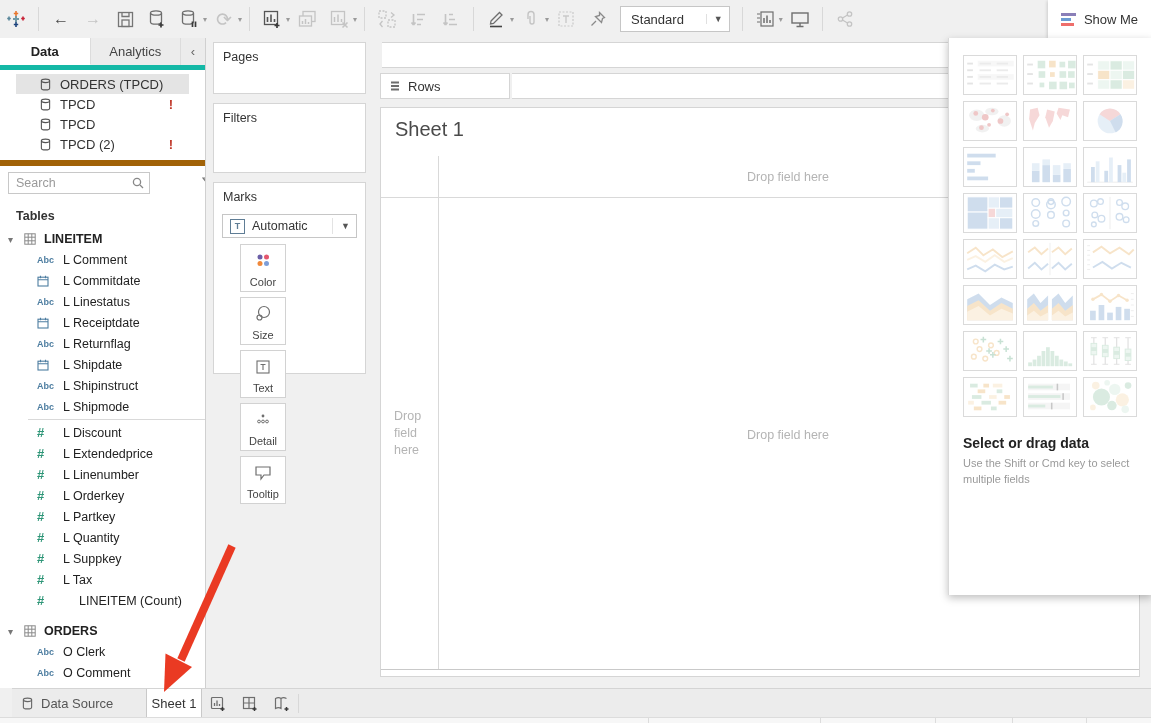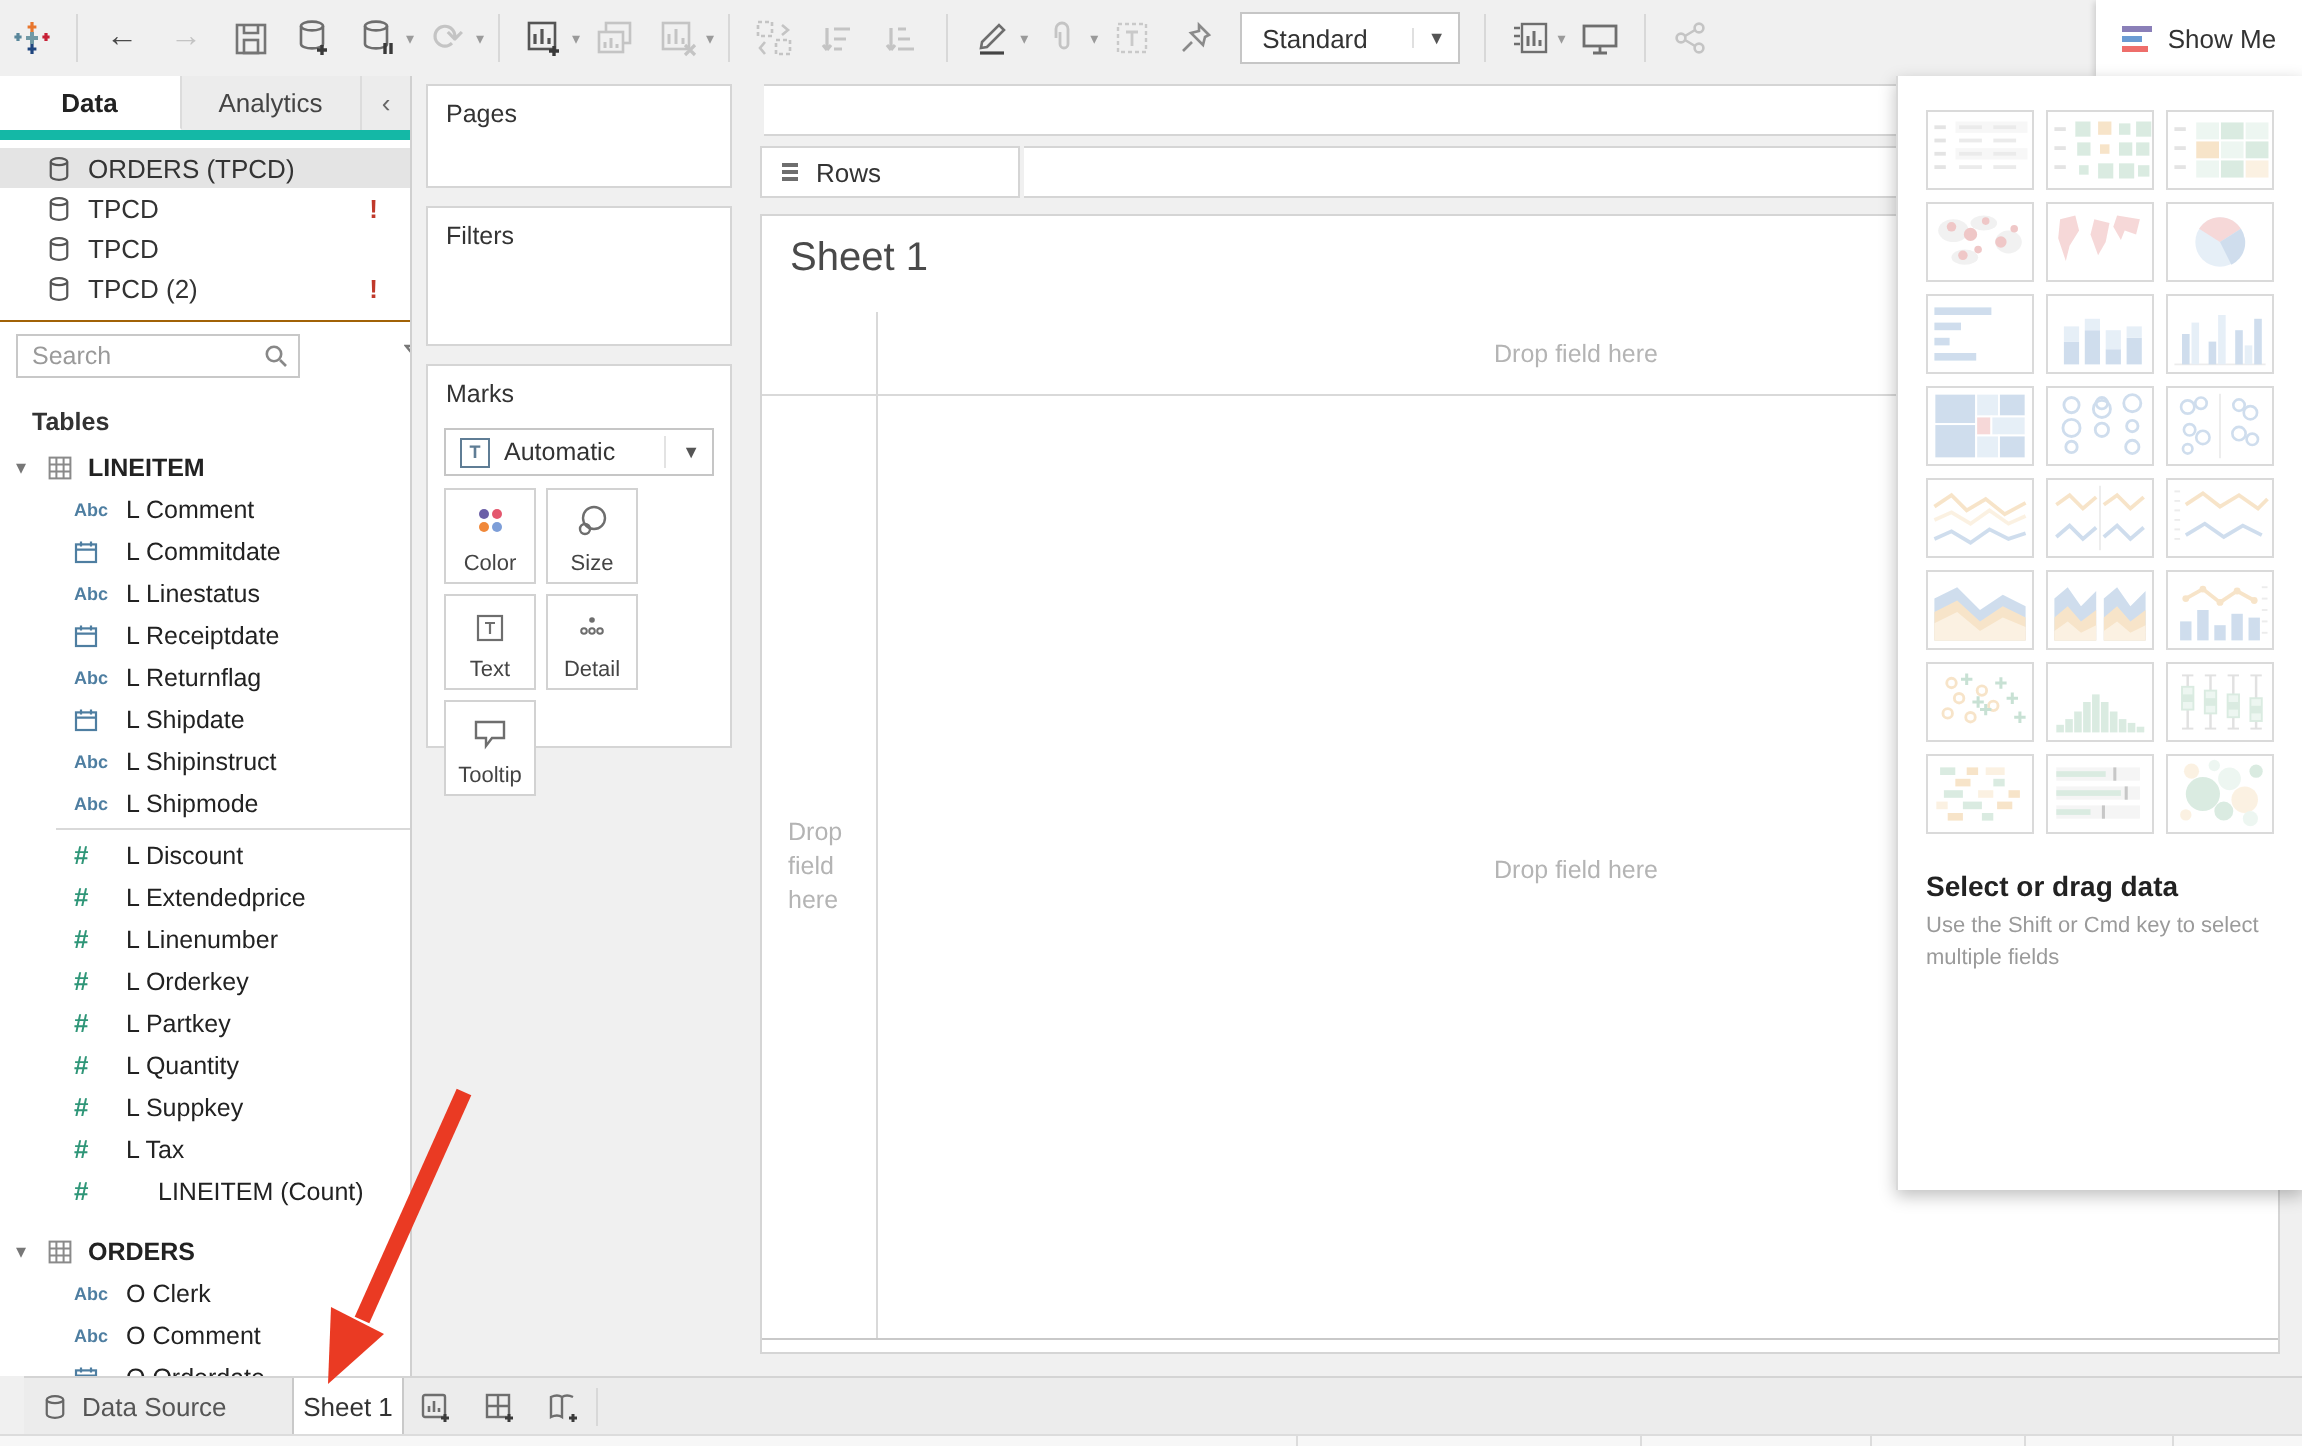--- a/index.html
+++ b/index.html
@@ -30,26 +30,26 @@
            border-right:1px solid #d0d0d0;overflow:hidden;}
   .cards-col{position:absolute;left:206px;top:38px;width:166px;height:650px;background:#f0f0f0;}
   .canvas-col{position:absolute;left:372px;top:38px;width:779px;height:650px;background:#f0f0f0;}
   
   .side-tabs{display:flex;height:27px;border-bottom:5px solid #14b8a6;font-size:13px;}
   .side-tab{flex:1;display:flex;align-items:center;justify-content:center;background:#ececec;
             border-right:1px solid #dcdcdc;color:#444;cursor:default;}
   .side-tab.active{background:#fff;font-weight:bold;color:#222;border-bottom:1px solid #fff;}
   .side-collapse{width:24px;display:flex;align-items:center;justify-content:center;background:#ececec;
                  color:#666;font-size:13px;}
-  .ds-list{padding:4px 0 6px 0;}
+  .ds-list{padding:4px 16px 6px 0;margin-left:16px;}
   .ds-row{display:flex;align-items:center;height:20px;padding:0 8px 0 24px;font-size:13px;color:#333;position:relative;}
   .ds-row.sel{background:#e4e4e4;}
   .ds-row .dbic{margin-right:9px;flex:0 0 auto;display:flex;}
   .ds-err{position:absolute;right:16px;color:#c0392b;font-weight:bold;font-size:13px;}
-  .search-row{display:flex;align-items:center;padding:6px 8px 6px 8px;border-top:1px solid #a16207;gap:44px;}
+  .search-row{display:flex;align-items:center;padding:6px 8px 6px 8px;border-top:6px solid #a16207;gap:44px;}
   .search-box{flex:0 0 128px;height:20px;border:1px solid #c8c8c8;background:#fff;display:flex;
               align-items:center;padding:0 5px 0 7px;font-size:12.5px;color:#9a9a9a;}
   .search-box span{flex:1;}
   .mini-ic{margin-left:8px;display:flex;align-items:center;color:#777;}
   .tables-label{font-size:12.5px;font-weight:bold;color:#333;padding:9px 0 6px 16px;}
   .tbl-header{display:flex;align-items:center;height:20px;padding-left:8px;font-size:12.5px;font-weight:bold;color:#222;}
   .tbl-header .chev{color:#777;font-size:10px;width:14px;}
   .tbl-header .tic{margin:0 8px 0 2px;display:flex;}
   .field-row{display:flex;align-items:center;height:21px;padding-left:37px;font-size:12.5px;color:#222;}
   .field-row .fic{width:26px;flex:0 0 26px;display:flex;align-items:center;}
@@ -62,21 +62,21 @@
   .card{background:#fff;border:1px solid #d5d5d5;margin:4px 6px 0 7px;font-size:12.5px;color:#333;}
   .card .card-label{padding:7px 16px 0 9px;}
   .card.pages{height:50px;margin-top:4px;}
   .card.filters{height:68px;margin-top:9px;}
   .card.marks{height:190px;margin-top:9px;}
   .marks-dd{display:flex;align-items:center;height:22px;border:1px solid #c6c6c6;background:#fff;
             margin:10px 8px 0 8px;padding:0 4px 0 7px;font-size:12.5px;}
   .marks-dd .tbox{width:13px;height:13px;border:1px solid #5f7d95;color:#5f7d95;font-size:9px;display:flex;
                   align-items:center;justify-content:center;margin-right:7px;font-weight:bold;}
   .marks-dd .ddcaret{margin-left:auto;color:#555;font-size:9px;border-left:1px solid #e3e3e3;padding:3px 2px 3px 8px;}
-  .marks-grid{display:flex;flex-wrap:wrap;padding:6px 5px 0 8px;gap:5px;}
+  .marks-grid{display:flex;flex-wrap:wrap;padding:6px 5px 0 26px;gap:5px;flex-direction:column;}
   .mark-btn{width:44px;height:43px;background:#fff;border:1px solid #d2d2d2;display:flex;flex-direction:column;
             align-items:center;justify-content:flex-end;padding-bottom:3px;font-size:11px;color:#444;}
   .mark-btn .mic{flex:1;display:flex;align-items:center;justify-content:center;}
   
   .shelf{position:absolute;left:8px;height:26px;display:flex;}
   .shelf .shelf-label{width:120px;background:#fff;border:1px solid #d5d5d5;display:flex;align-items:center;
                       padding-left:8px;font-size:13px;color:#333;gap:7px;}
   .shelf .shelf-area{width:644px;background:#fff;border:1px solid #d5d5d5;border-left:none;margin-left:2px;}
   .shelf.columns{top:4px;}
   .shelf.rows{top:35px;}

